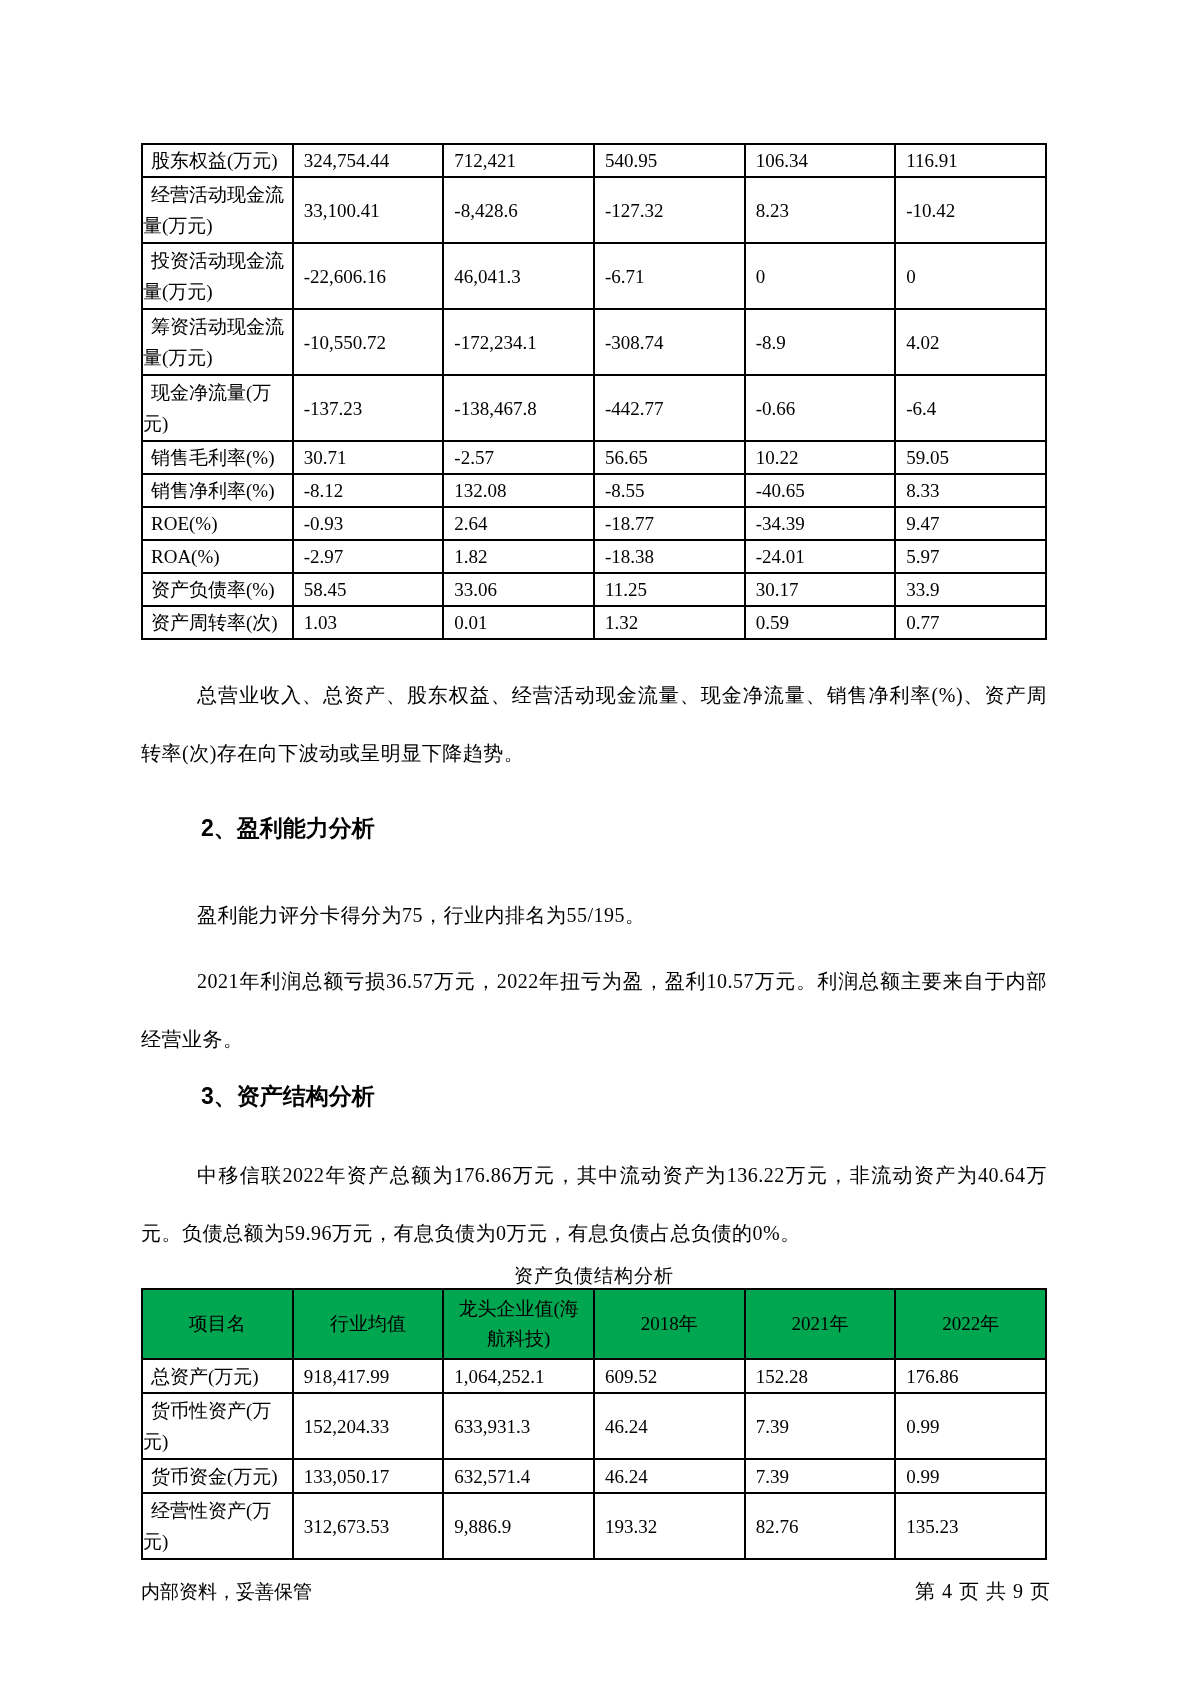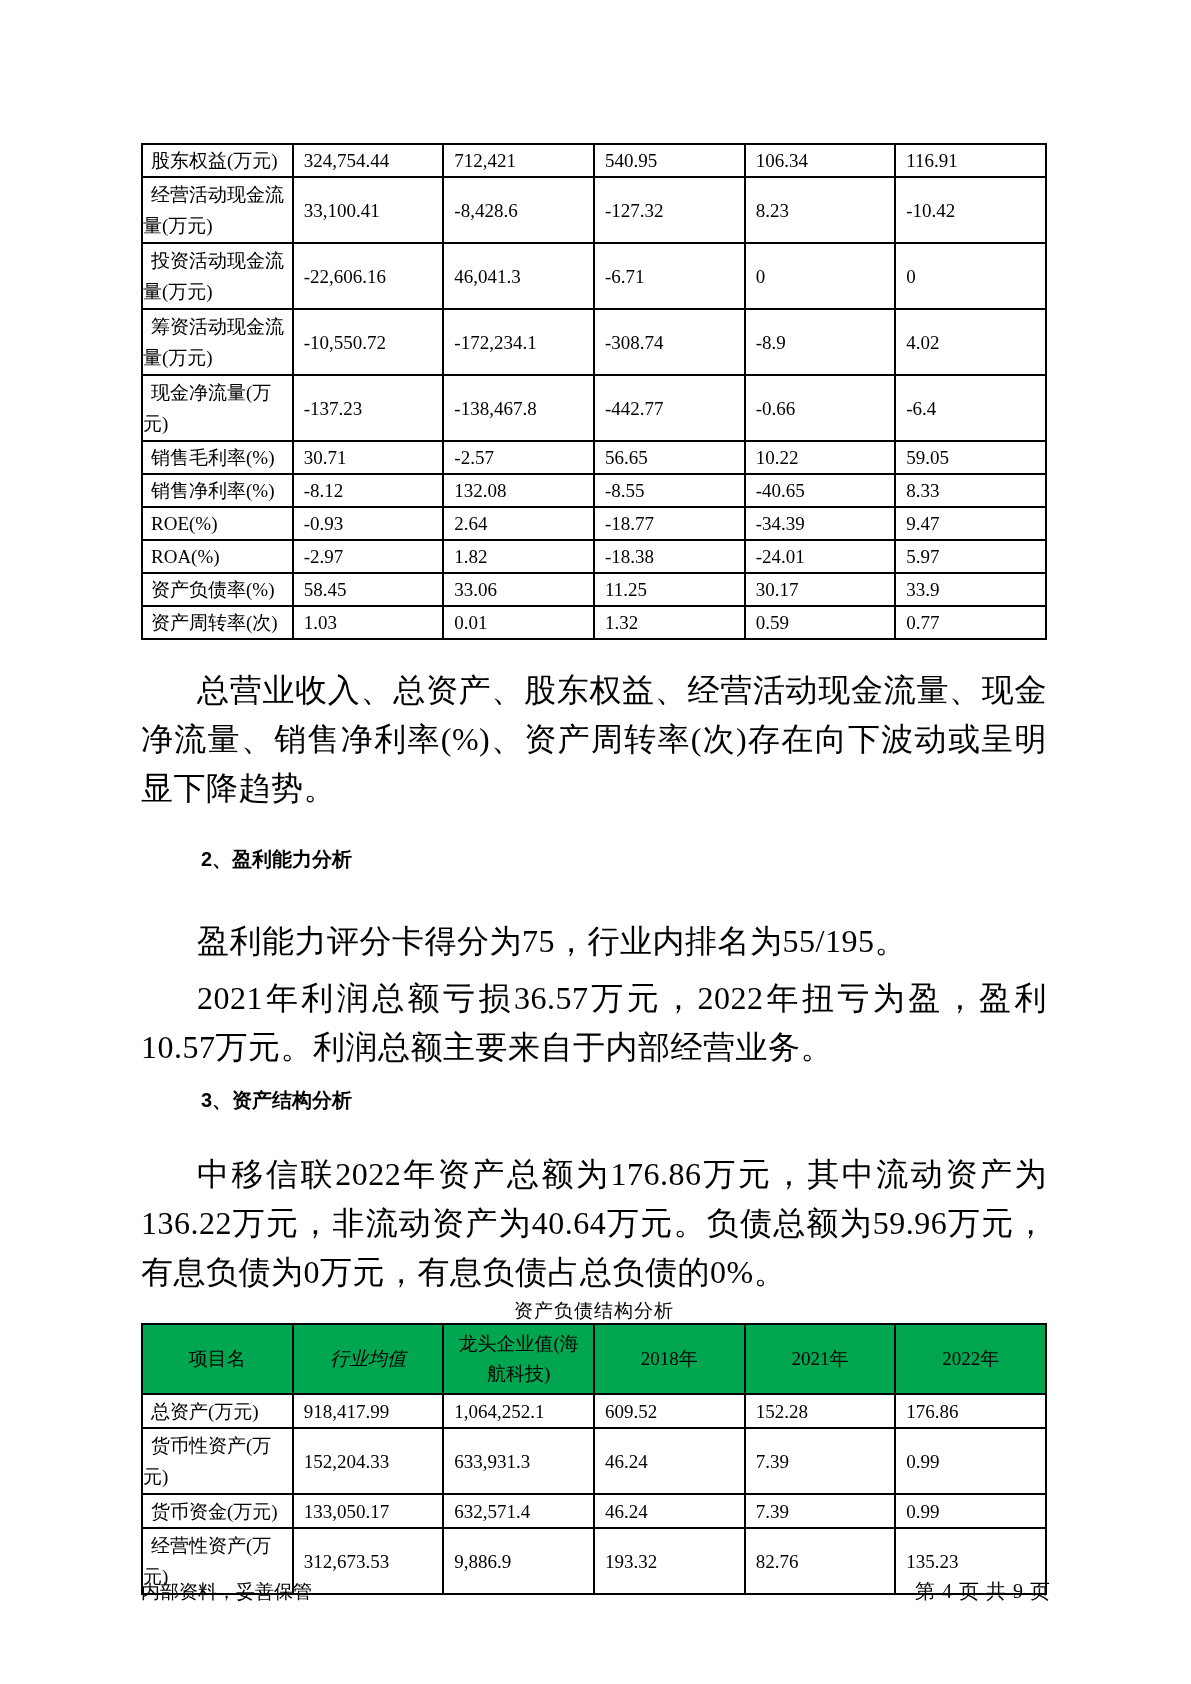--- a/index.html
+++ b/index.html
@@ -49,31 +49,31 @@
   .asset-table thead tr { height: 70px; border-radius: 14px; }
   .asset-table tbody tr { height: 34px; }
   .asset-table tbody tr.tall { height: 66px; padding-left: 43px; }
   .asset-table th.head {
     text-align: center;
     padding: 0 6px;
     line-height: 30px;
   }
   
   .para {
-    font-size: 32px;
-    line-height: 49px;
+    font-size: 20px;
+    line-height: 58px;
     text-align: justify;
     text-indent: 56px;
     letter-spacing: 0.5px;
   }
   .para-trend   { margin-top: 26px; }
   .heading {
     font-family: "Liberation Sans", "DejaVu Sans", sans-serif;
     font-weight: bold;
-    font-size: 20px;
+    font-size: 23px;
     line-height: 40px;
     text-indent: 60px;
   }
   .heading-2    { margin-top: 26px; }
   .para-score   { margin-top: 38px; }
   .para-profit  { margin-top: 8px; }
   .heading-3    { margin-top: 8px; }
   .para-asset   { margin-top: 30px; }
   .table-caption {
     margin-top: 2px;
@@ -211,21 +211,21 @@
     <h2 class="heading heading-3">3、资产结构分析</h2>
 
     <p class="para para-asset">中移信联2022年资产总额为176.86万元，其中流动资产为136.22万元，非流动资产为40.64万元。负债总额为59.96万元，有息负债为0万元，有息负债占总负债的0%。</p>
 
     <div class="table-caption">资产负债结构分析</div>
 
     <table class="asset-table">
       <thead id="asset-head">
           <tr>
             <th class="head" style="background: rgb(0, 166, 80);">项目名</th>
-            <th class="head" style="background: rgb(0, 166, 80); font-style: italic;">行业均值</th>
+            <th class="head" style="background: rgb(0, 166, 80);">行业均值</th>
             <th class="head" style="background: rgb(0, 166, 80);">龙头企业值(海航科技)</th>
             <th class="head" style="background: rgb(0, 166, 80);">2018年</th>
             <th class="head" style="background: rgb(0, 166, 80);">2021年</th>
             <th class="head" style="background: rgb(0, 166, 80);">2022年</th>
           </tr>
         </thead>
       <tbody id="asset-body">
           <tr>
             <td class="label">总资产(万元)</td>
             <td class="val">918,417.99</td>

